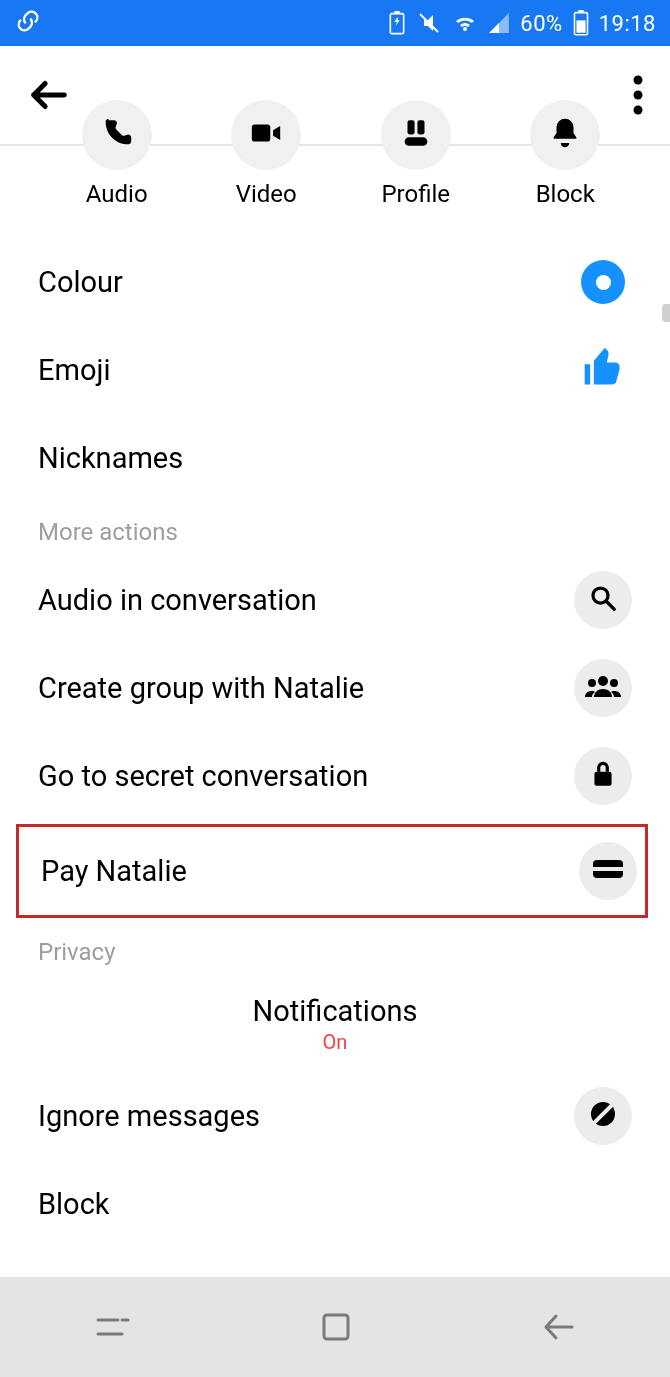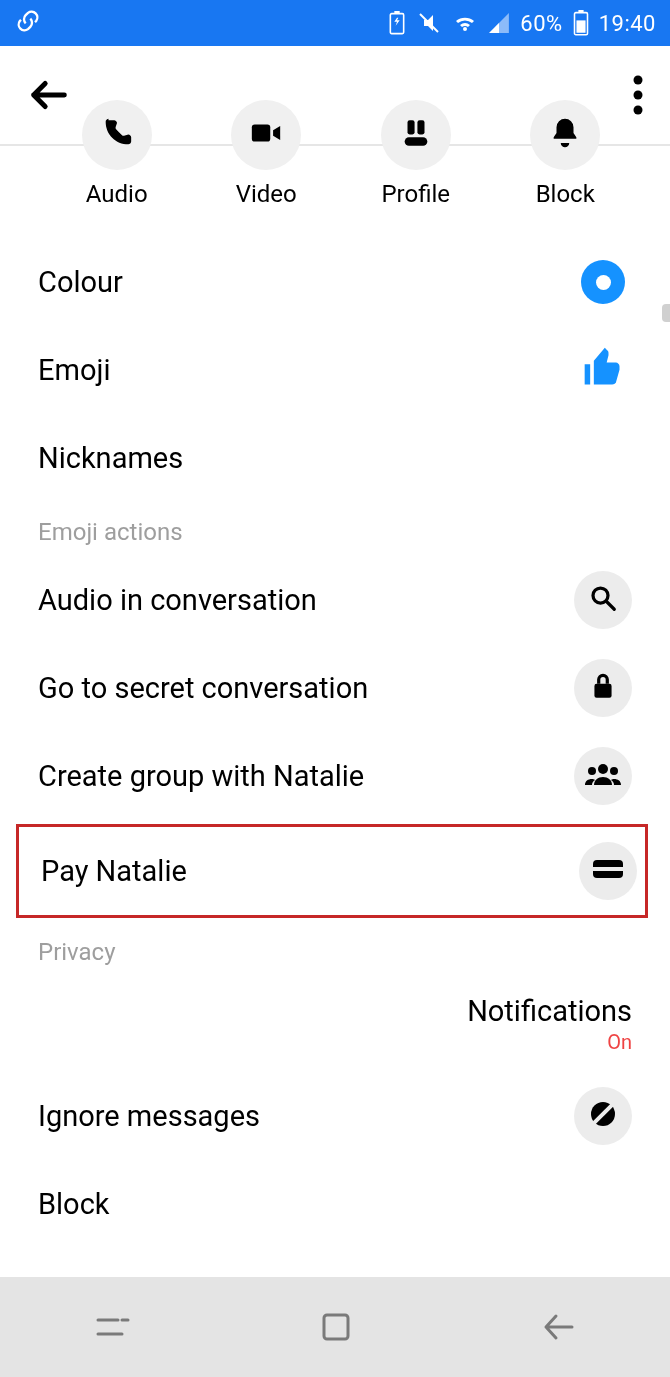--- a/index.html
+++ b/index.html
@@ -69,21 +69,21 @@
         </svg>
     </span>
     <span class="status-text">60%</span>
     <span>
       <svg width="16" height="26" viewBox="0 0 12 20">
           <rect x="1" y="2" width="10" height="17" rx="1" fill="none" stroke="#fff" stroke-width="1.2"></rect>
           <rect x="4" y="0" width="4" height="2" fill="#fff"></rect>
           <rect x="2.5" y="8" width="7" height="9.5" fill="#fff"></rect>
         </svg>
     </span>
-    <span class="status-text">19:40</span>
+    <span class="status-text">19:18</span>
   </div>
 </div>
 
 <div class="app-bar">
   <div class="back-btn">
     <svg width="46" height="46" viewBox="0 0 24 24">
         <path fill="none" stroke="#000" stroke-width="2.6" stroke-linecap="round" stroke-linejoin="round" d="M20 12H4M10 6l-6 6 6 6"></path>
       </svg>
   </div>
   <div class="dots-btn">
@@ -149,79 +149,79 @@
           </svg>
     </span>
       </div>
   </div>
   <div class="list-item">
     <div class="title">Nicknames</div>
     <div></div>
   </div>
 </div>
 
-<div class="section-header">Emoji actions</div>
+<div class="section-header">More actions</div>
 
 <div class="section">
   <div class="list-item">
     <div class="title">Audio in conversation</div>
     <div class="trailing">
         <span>
       <svg width="30" height="30" viewBox="0 0 24 24">
             <circle cx="10" cy="10" r="6" fill="none" stroke="#000" stroke-width="2.6"></circle>
             <line x1="15" y1="15" x2="21" y2="21" stroke="#000" stroke-width="2.6" stroke-linecap="round"></line>
-          </svg>
-    </span>
-      </div>
-  </div>
-  <div class="list-item">
-    <div class="title">Go to secret conversation</div>
-    <div class="trailing">
-        <span>
-      <svg width="26" height="30" viewBox="0 0 24 28">
-            <rect x="4" y="12" width="16" height="13" rx="2" fill="#000"></rect>
-            <path fill="none" stroke="#000" stroke-width="3" d="M8 12V8a4 4 0 0 1 8 0v4"></path>
           </svg>
     </span>
       </div>
   </div>
   <div class="list-item">
     <div class="title">Create group with Natalie</div>
     <div class="trailing">
         <span>
       <svg width="36" height="26" viewBox="0 0 36 26">
             <circle cx="18" cy="8" r="5" fill="#000"></circle>
             <circle cx="7" cy="10" r="4" fill="#000"></circle>
             <circle cx="29" cy="10" r="4" fill="#000"></circle>
             <path fill="#000" d="M9 24c0-5 4-8 9-8s9 3 9 8H9z"></path>
             <path fill="#000" d="M0 24c0-4 3-6 7-6 1 0 2 0 3 1-2 1-3 3-3 5H0zM36 24c0-4-3-6-7-6-1 0-2 0-3 1 2 1 3 3 3 5h7z"></path>
           </svg>
     </span>
       </div>
   </div>
+  <div class="list-item">
+    <div class="title">Go to secret conversation</div>
+    <div class="trailing">
+        <span>
+      <svg width="26" height="30" viewBox="0 0 24 28">
+            <rect x="4" y="12" width="16" height="13" rx="2" fill="#000"></rect>
+            <path fill="none" stroke="#000" stroke-width="3" d="M8 12V8a4 4 0 0 1 8 0v4"></path>
+          </svg>
+    </span>
+      </div>
+  </div>
 </div>
 
 <div class="highlight-box">
   <div class="list-item">
     <div class="title">Pay Natalie</div>
     <div class="trailing">
         <span>
       <svg width="32" height="24" viewBox="0 0 32 24">
             <rect x="1" y="3" width="30" height="18" rx="4" fill="#000"></rect>
             <rect x="1" y="10" width="30" height="4" fill="#ececec"></rect>
           </svg>
     </span>
       </div>
   </div>
 </div>
 
 <div class="section-header">Privacy</div>
 
 <div class="section">
-  <div class="list-item notif-block" style="align-items:flex-end;">
+  <div class="list-item notif-block" style="align-items:center;">
     <div class="title">Notifications</div>
     <div class="notif-sub">On</div>
   </div>
   <div class="list-item">
     <div class="title">Ignore messages</div>
     <div class="trailing">
         <span>
       <svg width="32" height="32" viewBox="0 0 24 24">
             <circle cx="12" cy="12" r="9" fill="#000"></circle>
             <line x1="4" y1="20" x2="20" y2="4" stroke="#ececec" stroke-width="3"></line>

